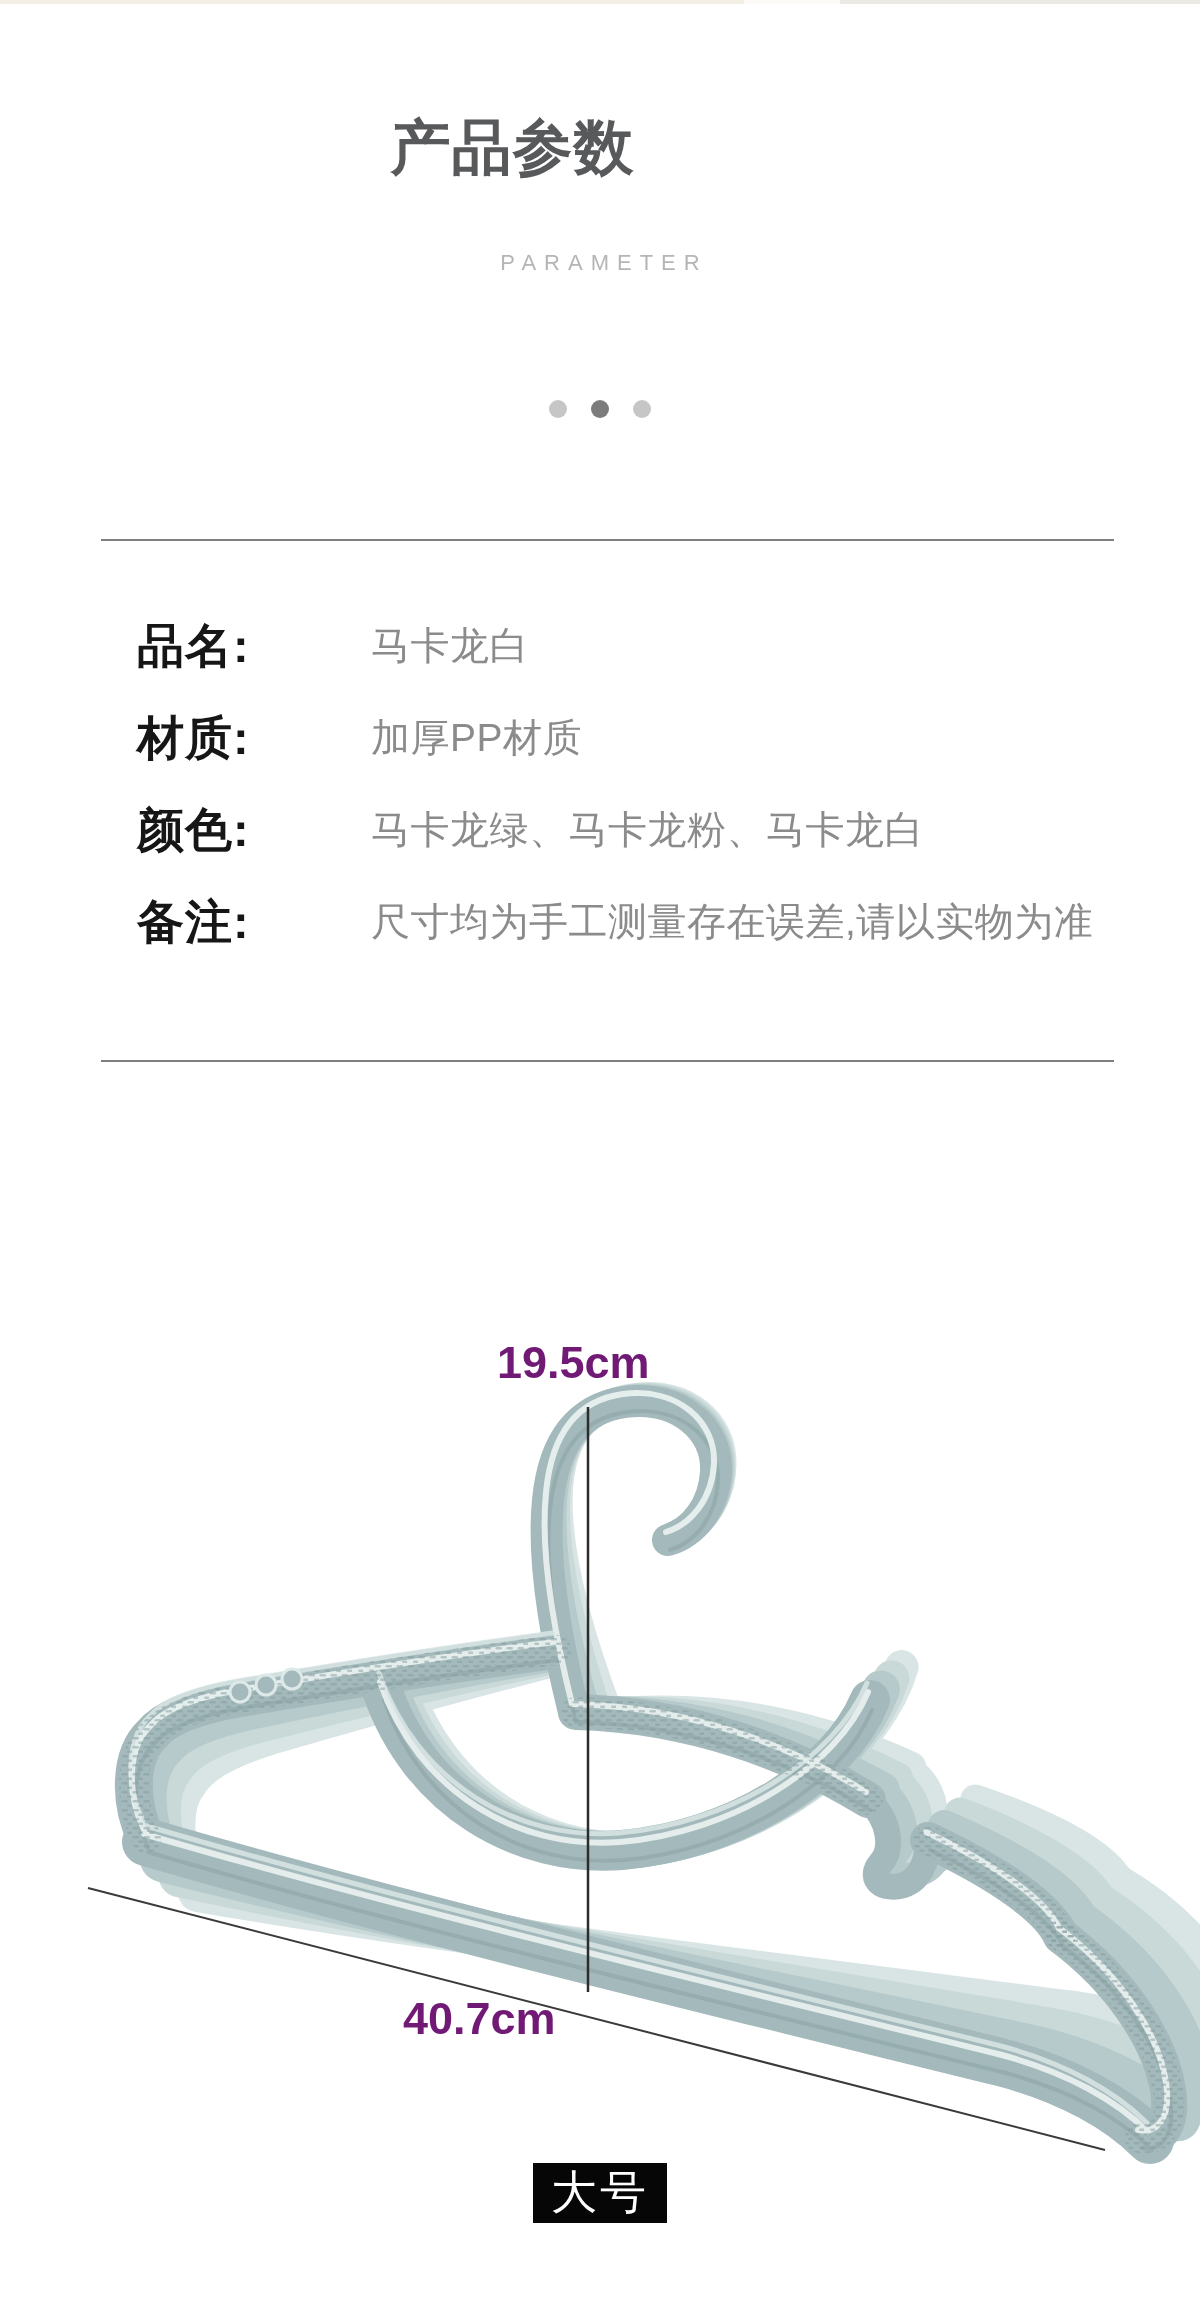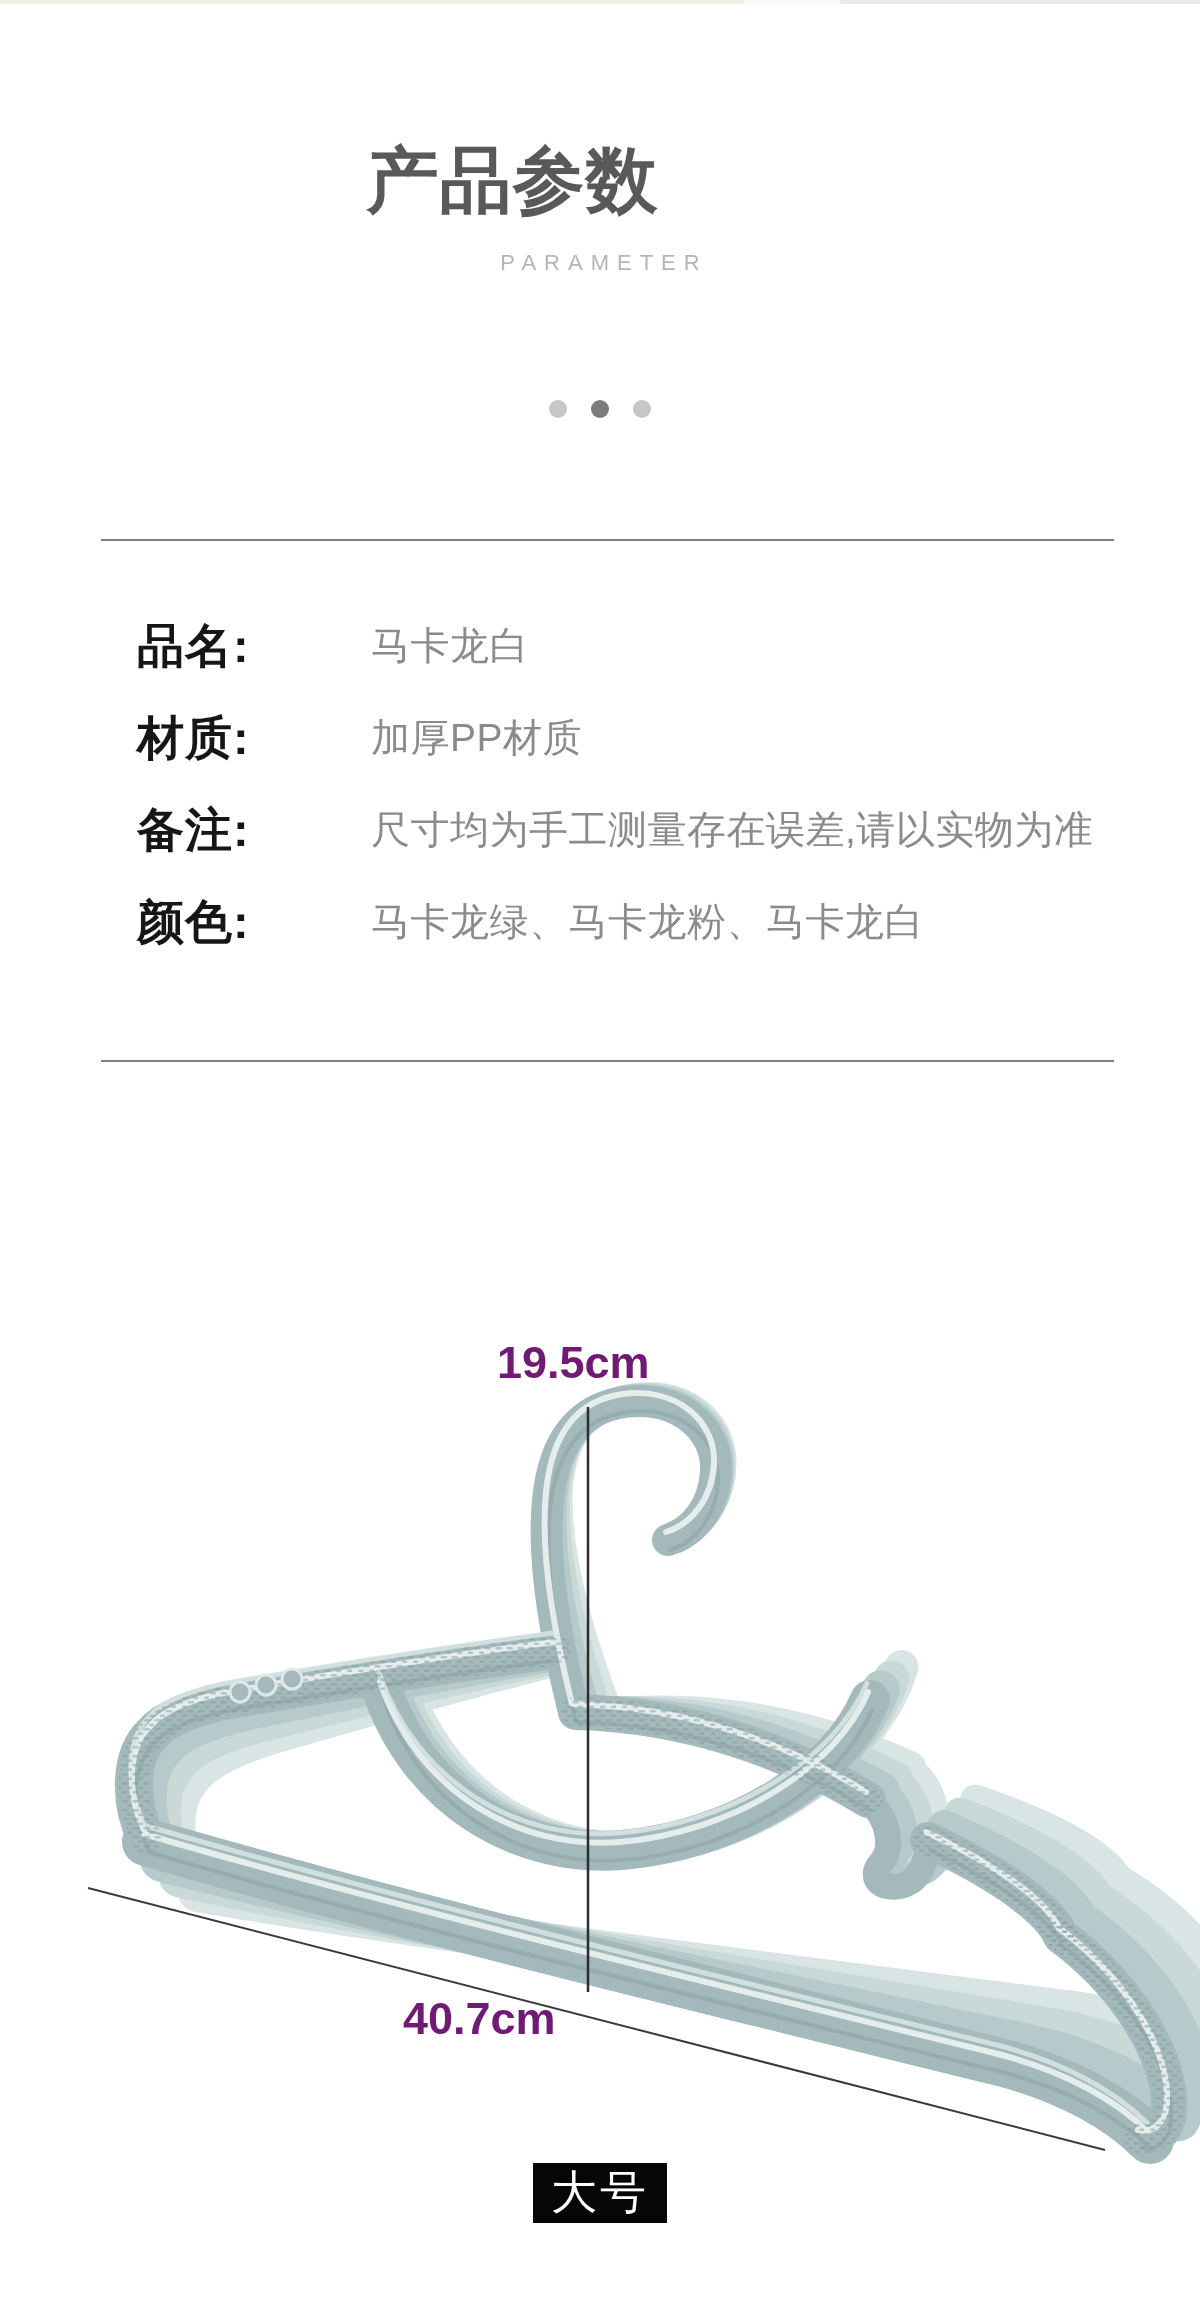--- a/index.html
+++ b/index.html
@@ -7,21 +7,21 @@
     width:1200px;height:2319px;position:relative;background:#ffffff;
     font-family:"Liberation Sans","DejaVu Sans",sans-serif;overflow:hidden;
   }
   .abs{position:absolute;}
   .top-strip{
     left:0;top:0;width:1200px;height:4px;
     background:linear-gradient(90deg,#f3efe5 0 62%,#fbfaf7 62% 70%,#ebe9e4 70% 100%);
   }
   .page-title{
     left:0;top:92px;width:1025px;text-align:center;
-    font-size:72px;font-weight:bold;letter-spacing:1px;line-height:112px;margin-top:32px;
+    font-size:60px;font-weight:bold;letter-spacing:1px;line-height:112px;
   }
   .page-subtitle{
     left:0;top:250px;width:1200px;text-align:center;
     font-size:22px;letter-spacing:8px;text-indent:8px;font-weight:400;
   }
   .dots{
     left:0;top:400px;width:1200px;display:flex;justify-content:center;gap:24px;
   }
   .dot{width:18px;height:18px;border-radius:50%;}
   .divider{left:101px;width:1013px;height:2px;}
@@ -65,26 +65,26 @@
 <div class="abs params">
   <div class="param-row">
     <div class="param-label" style="color: rgb(22, 22, 22);">品名:</div>
     <div class="param-value" style="color: rgb(139, 139, 139);">马卡龙白</div>
   </div>
   <div class="param-row">
     <div class="param-label" style="color: rgb(22, 22, 22);">材质:</div>
     <div class="param-value" style="color: rgb(139, 139, 139);">加厚PP材质</div>
   </div>
   <div class="param-row">
+    <div class="param-label" style="color: rgb(22, 22, 22);">颜色:</div>
+    <div class="param-value" style="color: rgb(139, 139, 139);">马卡龙绿、马卡龙粉、马卡龙白</div>
+  </div>
+  <div class="param-row">
     <div class="param-label" style="color: rgb(22, 22, 22);">备注:</div>
     <div class="param-value" style="color: rgb(139, 139, 139);">尺寸均为手工测量存在误差,请以实物为准</div>
-  </div>
-  <div class="param-row">
-    <div class="param-label" style="color: rgb(22, 22, 22);">颜色:</div>
-    <div class="param-value" style="color: rgb(139, 139, 139);">马卡龙绿、马卡龙粉、马卡龙白</div>
   </div>
 </div>
 
 <div class="abs divider two" style="background: rgb(127, 127, 127);"></div>
 
 <svg class="abs figure" width="1200" height="920" viewBox="0 0 1200 920">
   <defs>
     <path id="p-hook" d="M 574,372 C 556,300 542,220 548,160 C 554,100 580,68 625,62 C 680,55 718,90 716,132 C 714,166 694,192 668,200" fill="none"></path>
     <path id="p-leftarm" d="M 556,310 C 430,326 300,348 240,358 C 195,366 165,378 152,394 C 130,415 128,460 146,498" fill="none"></path>
     <path id="p-bar" d="M 146,502 C 400,576 700,648 1000,722 C 1070,740 1120,770 1150,800" fill="none"></path>

